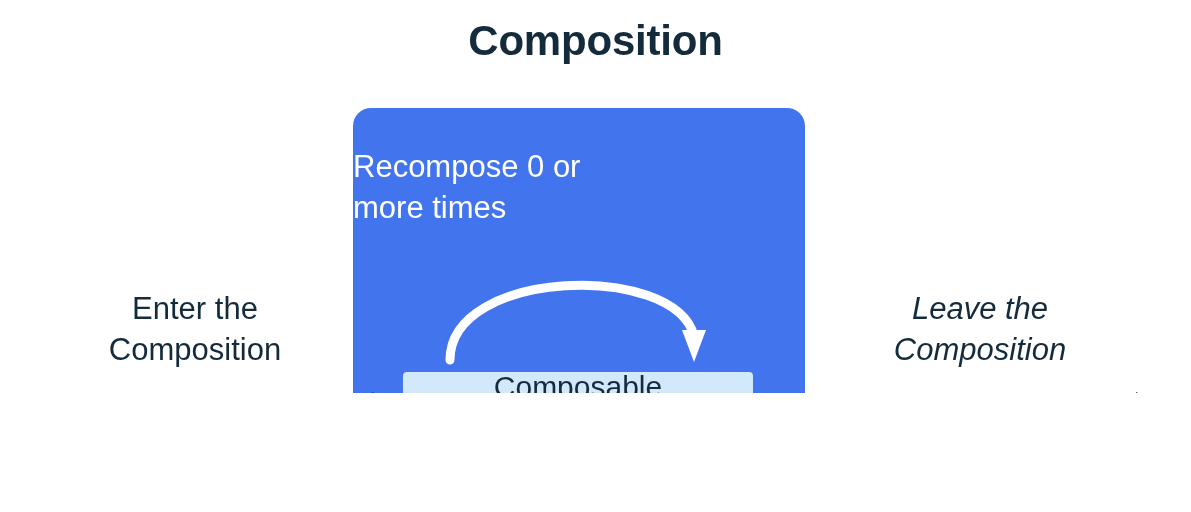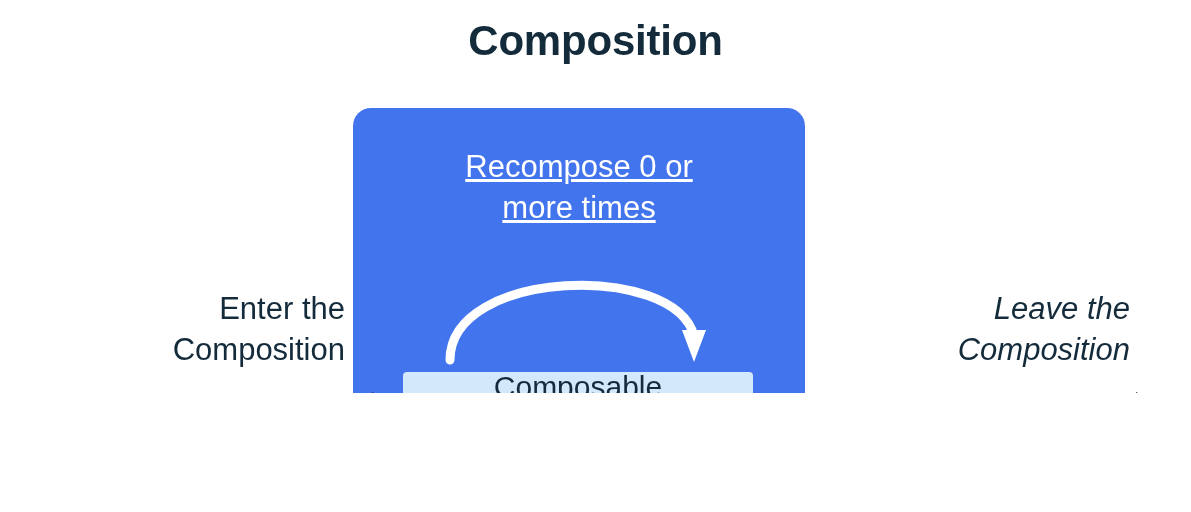--- a/index.html
+++ b/index.html
@@ -42,26 +42,25 @@
     background: #4274EE;
     border-radius: 18px;
   }
 
   
   .recompose-caption {
     position: absolute;
     left: 353px;
     top: 146px;
     width: 452px;
-    text-align: center;
+    text-align: left;
     font-size: 31px;
     color: #FFFFFF;
     line-height: 1.33;
     white-space: pre-line;
-    text-decoration: underline;
   }
 
   
   .loop-arrow {
     position: absolute;
     left: 430px;
     top: 238px;
     width: 290px;
     height: 130px;
   }
@@ -100,21 +99,21 @@
     width: 420px;
     height: 40px;
   }
 
   
   .side-caption {
     position: absolute;
     font-size: 31px;
     color: #142B3B;
     line-height: 1.33;
-    text-align: right;
+    text-align: center;
     white-space: pre-line;
   }
   .caption-enter {
     left: 45px;
     top: 288px;
     width: 300px;
   }
   .caption-leave {
     left: 830px;
     top: 288px;

